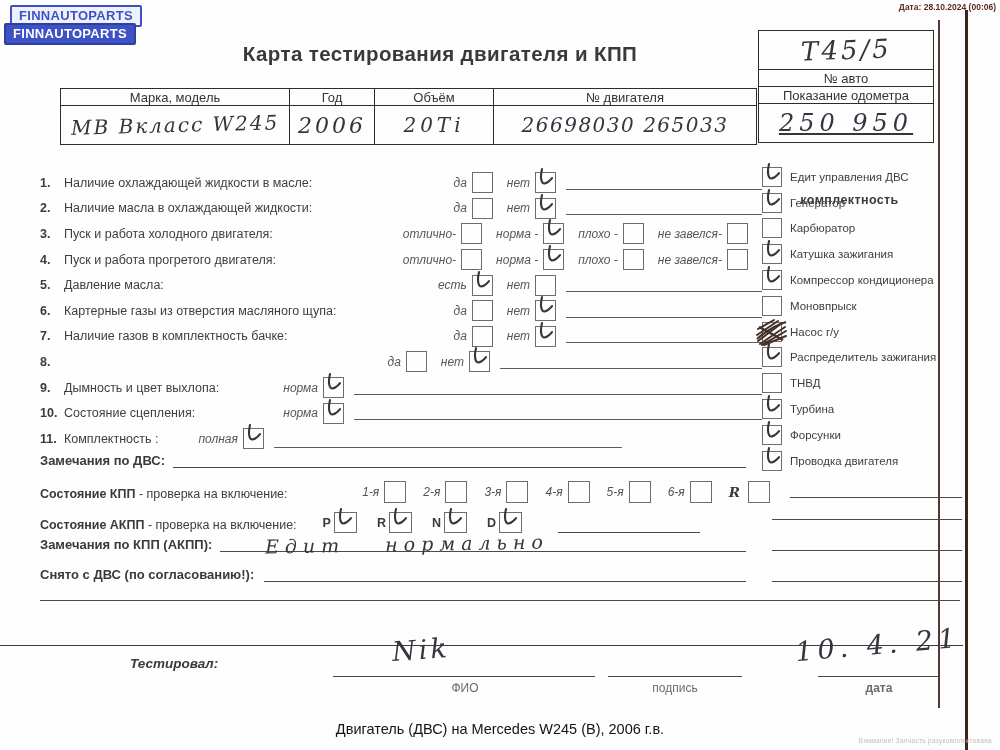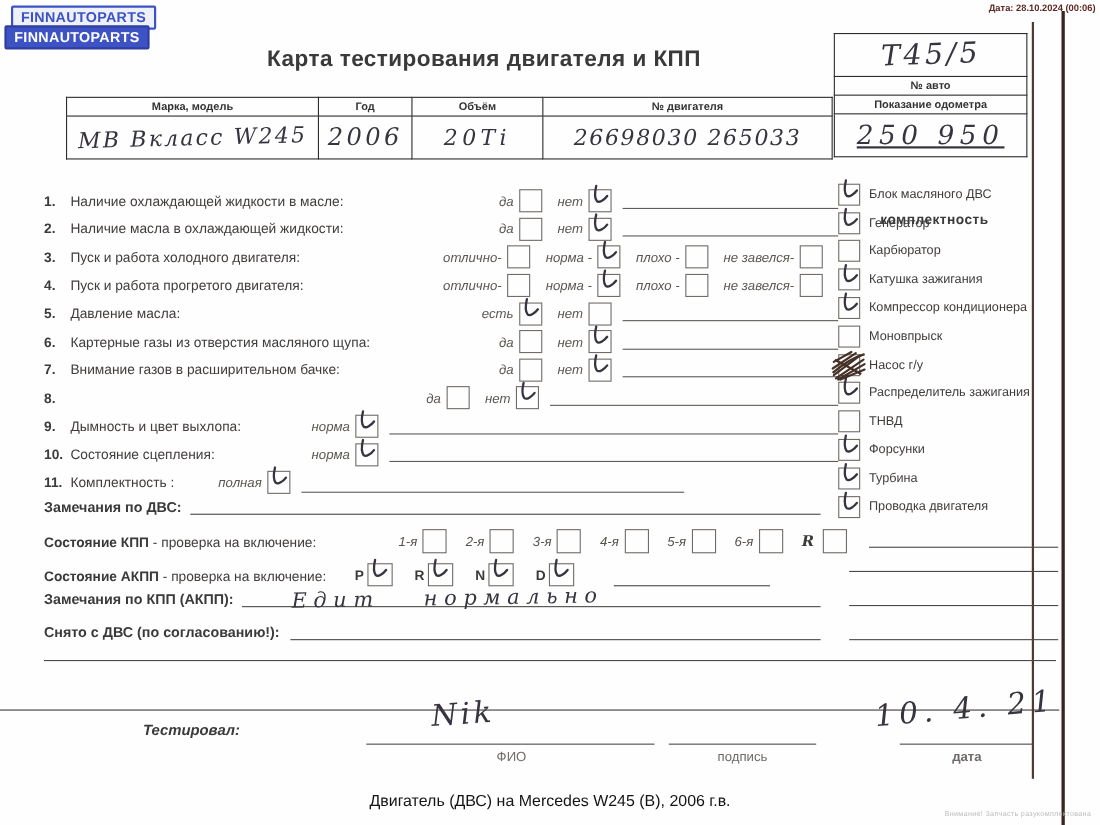--- a/index.html
+++ b/index.html
@@ -18,21 +18,21 @@
          font-size:20.5px;font-weight:bold;color:#3a3a3a;letter-spacing:.4px;}
 
   
   .vline1{position:absolute;left:938px;top:20px;width:2px;height:688px;background:#553830;}
   .vline2{position:absolute;left:965px;top:10px;width:3px;height:740px;background:#3c241e;}
 
   
   table{border-collapse:collapse;}
   .vtable{position:absolute;left:60px;top:88px;}
   .vtable td{border:1.5px solid #2c2c2c;text-align:center;vertical-align:middle;padding:0;}
-  .th-cell{font-weight:bold;font-size:10px;color:#333;height:16px;}
+  .th-cell{font-weight:normal;font-size:13px;color:#333;height:16px;}
   .val-cell{height:38px;}
   .minitable{position:absolute;left:758px;top:30px;}
   .minitable td{border:1.5px solid #2c2c2c;text-align:center;vertical-align:middle;padding:0;width:174px;}
 
   
   .hw{font-family:"DejaVu Serif",serif;font-style:italic;color:#37333f;}
   .hw-make{font-size:20px;letter-spacing:2px;display:inline-block;transform:rotate(-1.5deg);}
   .hw-year{font-size:22px;letter-spacing:3px;}
   .hw-vol{font-size:20px;letter-spacing:4px;}
   .hw-eng{font-size:20px;letter-spacing:1.5px;}
@@ -299,21 +299,21 @@
               <svg class="mk" viewBox="0 0 24 26">
                 <path d="M8 3 C6.6 9 6.4 14 8.6 16.8 C10.8 18.8 15.5 15.5 18 12.2" fill="none" stroke="#37333f" stroke-width="2.1" stroke-linecap="round"></path>
               </svg>
             </span>
           </span>
           <span class="tline"></span>
         </span>
       </div>
       <div class="cl-row">
         <span class="cl-num">7.</span>
-        <span class="cl-label">Внимание газов в расширительном бачке:</span>
+        <span class="cl-label">Наличие газов в комплектность бачке:</span>
         <span class="opts">
           <span class="opt">
             <span class="opt-label">да</span>
             <span class="box"></span>
           </span>
           <span class="opt">
             <span class="opt-label">нет</span>
             <span class="box">
               <svg class="mk" viewBox="0 0 24 26">
                 <path d="M8 3 C6.6 9 6.4 14 8.6 16.8 C10.8 18.8 15.5 15.5 18 12.2" fill="none" stroke="#37333f" stroke-width="2.1" stroke-linecap="round"></path>
@@ -389,21 +389,21 @@
     </div>
 
   <div class="eq-title">комплектность</div>
   <div id="equipment">
       <div class="eq-row">
         <span class="eq-box">
           <svg class="mk" viewBox="0 0 24 26">
             <path d="M8 3 C6.6 9 6.4 14 8.6 16.8 C10.8 18.8 15.5 15.5 18 12.2" fill="none" stroke="#37333f" stroke-width="2.1" stroke-linecap="round"></path>
           </svg>
         </span>
-        <span class="eq-label">Блок масляного ДВС</span>
+        <span class="eq-label">Едит управления ДВС</span>
       </div>
       <div class="eq-row">
         <span class="eq-box">
           <svg class="mk" viewBox="0 0 24 26">
             <path d="M8 3 C6.6 9 6.4 14 8.6 16.8 C10.8 18.8 15.5 15.5 18 12.2" fill="none" stroke="#37333f" stroke-width="2.1" stroke-linecap="round"></path>
           </svg>
         </span>
         <span class="eq-label">Генератор</span>
       </div>
       <div class="eq-row">
@@ -450,29 +450,29 @@
       <div class="eq-row">
         <span class="eq-box"></span>
         <span class="eq-label">ТНВД</span>
       </div>
       <div class="eq-row">
         <span class="eq-box">
           <svg class="mk" viewBox="0 0 24 26">
             <path d="M8 3 C6.6 9 6.4 14 8.6 16.8 C10.8 18.8 15.5 15.5 18 12.2" fill="none" stroke="#37333f" stroke-width="2.1" stroke-linecap="round"></path>
           </svg>
         </span>
+        <span class="eq-label">Турбина</span>
+      </div>
+      <div class="eq-row">
+        <span class="eq-box">
+          <svg class="mk" viewBox="0 0 24 26">
+            <path d="M8 3 C6.6 9 6.4 14 8.6 16.8 C10.8 18.8 15.5 15.5 18 12.2" fill="none" stroke="#37333f" stroke-width="2.1" stroke-linecap="round"></path>
+          </svg>
+        </span>
         <span class="eq-label">Форсунки</span>
-      </div>
-      <div class="eq-row">
-        <span class="eq-box">
-          <svg class="mk" viewBox="0 0 24 26">
-            <path d="M8 3 C6.6 9 6.4 14 8.6 16.8 C10.8 18.8 15.5 15.5 18 12.2" fill="none" stroke="#37333f" stroke-width="2.1" stroke-linecap="round"></path>
-          </svg>
-        </span>
-        <span class="eq-label">Турбина</span>
       </div>
       <div class="eq-row">
         <span class="eq-box">
           <svg class="mk" viewBox="0 0 24 26">
             <path d="M8 3 C6.6 9 6.4 14 8.6 16.8 C10.8 18.8 15.5 15.5 18 12.2" fill="none" stroke="#37333f" stroke-width="2.1" stroke-linecap="round"></path>
           </svg>
         </span>
         <span class="eq-label">Проводка двигателя</span>
       </div>
     </div>

